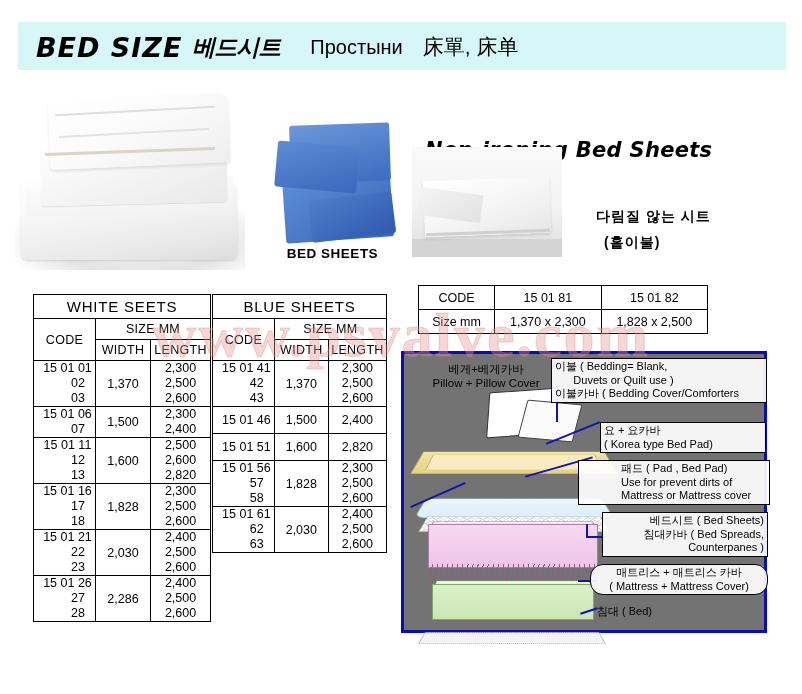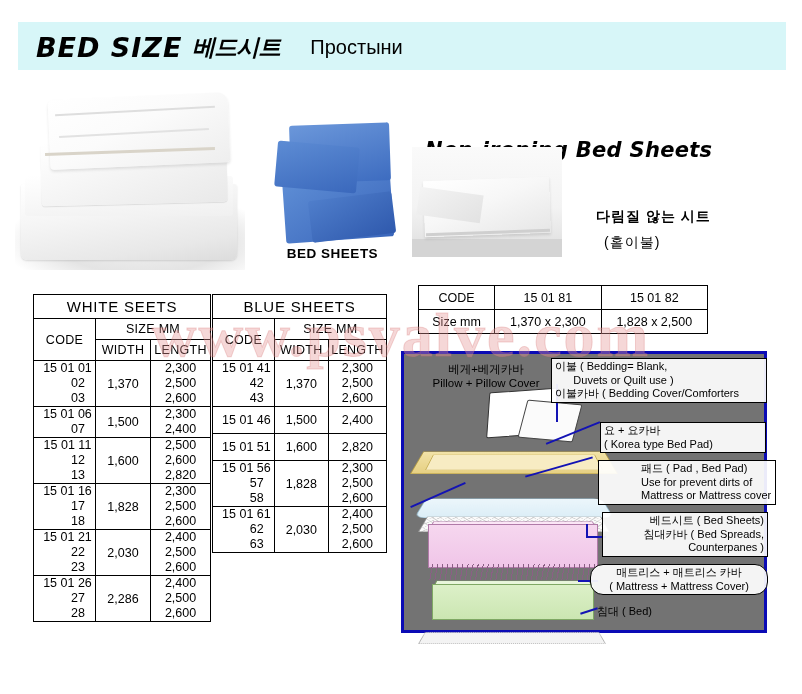--- a/index.html
+++ b/index.html
@@ -142,21 +142,21 @@
   .ni-floor{position:absolute;left:0;top:92px;width:150px;height:18px;background:#d4d4d4;}
 
   .ni-title{
     position:absolute;left:425px;top:104px;
     font-family:"DejaVu Sans","Liberation Sans",sans-serif;
     font-size:21px;font-weight:bold;font-style:italic;
     letter-spacing:.3px;
     margin-top:34px;
   }
   .ni-kr1{position:absolute;left:596px;top:208px;font-size:14px;font-weight:bold;letter-spacing:1px;}
-  .ni-kr2{position:absolute;left:604px;top:234px;font-size:14px;font-weight:normal;letter-spacing:1px;}
+  .ni-kr2{position:absolute;left:604px;top:234px;font-size:14px;font-weight:bold;letter-spacing:1px;}
 
   
   table.spec{border-collapse:collapse;font-size:12.5px;}
   table.spec td,table.spec th{
     border:1px solid #000;
     padding:0;
     text-align:center;
     font-weight:normal;
     color:#000;
     background:transparent;
@@ -196,21 +196,21 @@
     box-sizing:border-box;
     white-space:pre;
   }
   .lead{position:absolute;background:#1313b4;}
 
   
   #lbl-pillow{left:2px;top:8px;width:160px;text-align:center;border:none;background:transparent;font-size:11.5px;}
 
   #lbl-bedding{left:147px;top:4px;width:216px;}
   #lbl-yo{left:196px;top:68px;width:166px;}
-  #lbl-pad{left:194px;top:106px;width:178px;padding-left:42px;}
+  #lbl-pad{left:174px;top:106px;width:192px;padding-left:42px;}
   #lbl-bedsheet{left:198px;top:158px;width:166px;text-align:right;}
   #lbl-mattress{left:186px;top:210px;width:178px;text-align:center;border-radius:13px;}
   #lbl-bed{left:190px;top:250px;border:none;background:transparent;}
 
   
   .stack{position:absolute;left:6px;top:34px;width:210px;height:240px;}
   .pillow{
     position:absolute;left:78px;top:2px;width:66px;height:44px;
     background:#ffffff;border:1px solid #333;
     transform:skewX(-8deg) rotate(-4deg);
@@ -287,20 +287,21 @@
 </head>
 <body>
 
 <div class="page">
 
   <div class="header-band" style="background: rgb(215, 246, 248);"></div>
   <div class="header-inner">
     <span class="h-en">BED SIZE</span>
     <span class="h-kr">베드시트</span>
     <span class="h-ru">Простыни</span>
+    <span class="h-cn">床單, 床单</span>
   </div>
 
   <div class="photo-white">
     <div class="pw-stack pw-base"></div>
     <div class="pw-stack pw-base2"></div>
     <div class="pw-stack pw-mid"></div>
     <div class="pw-stack pw-top"></div>
     <div class="pw-stack pw-fold"></div>
     <div class="pw-stack pw-fold2"></div>
     <div class="pw-stack pw-edge"></div>

